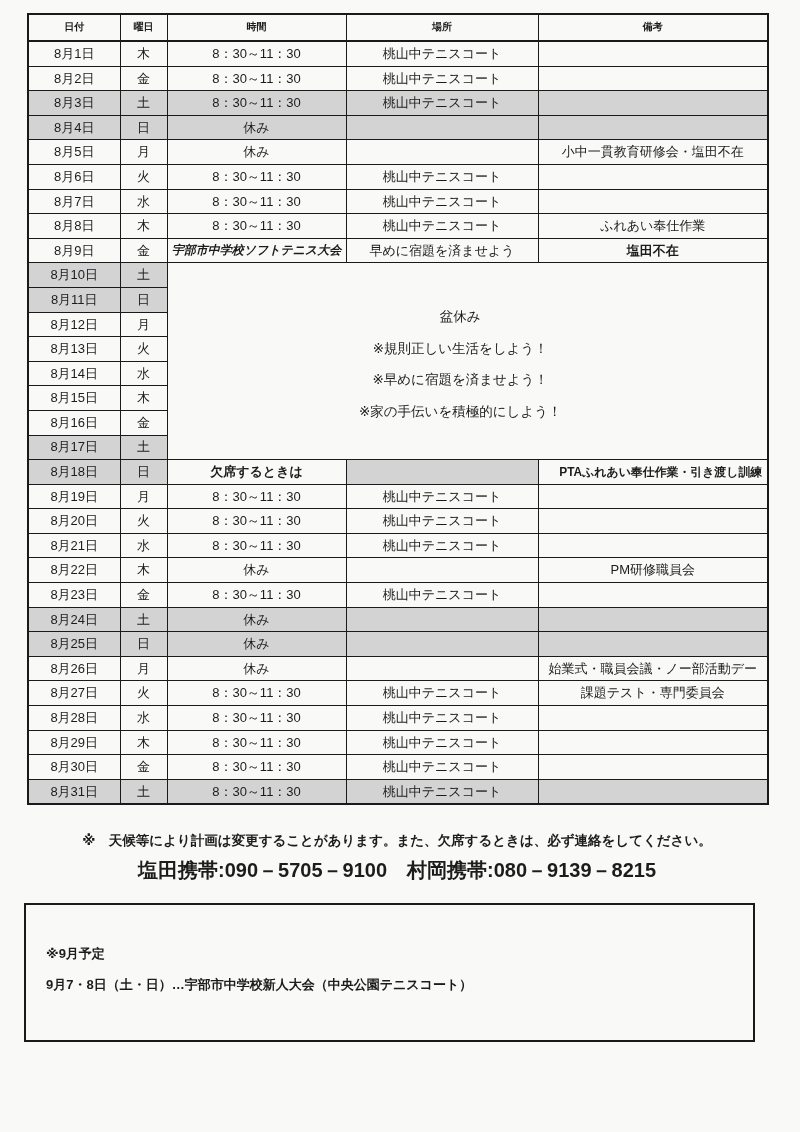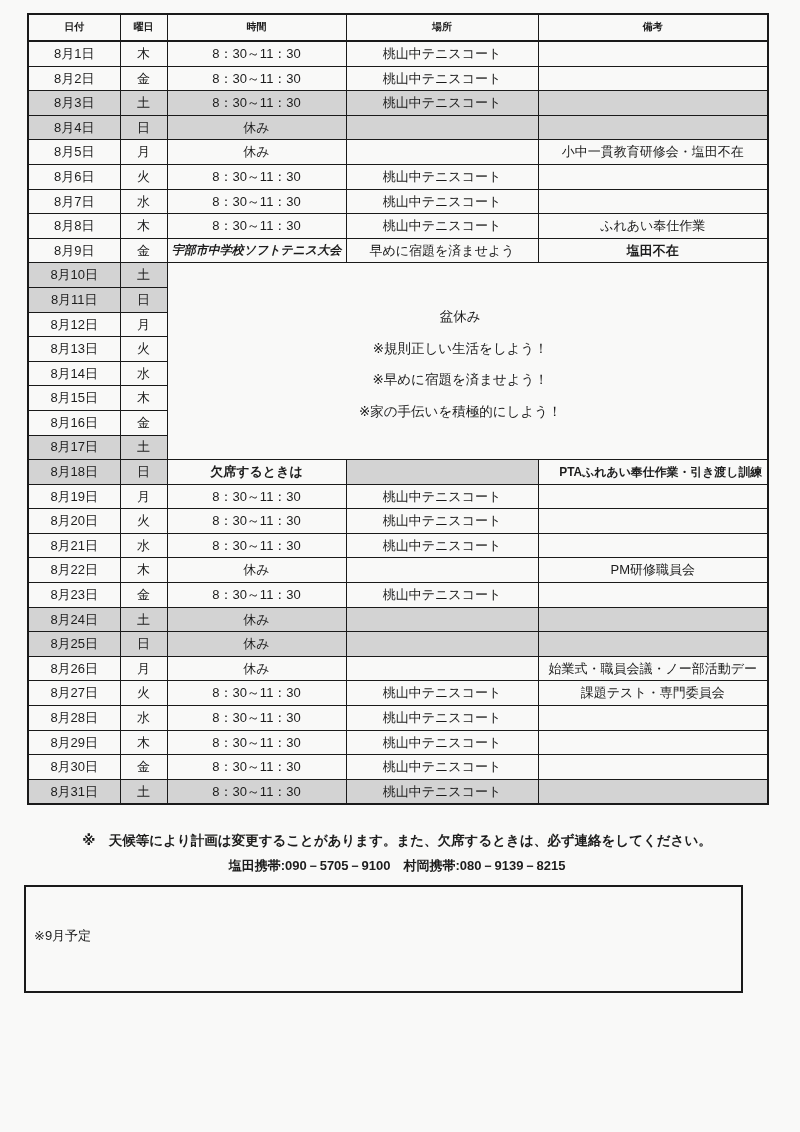--- a/index.html
+++ b/index.html
@@ -34,27 +34,27 @@
   td.shade{background:var(--shade);}
   td.bold{font-weight:bold;}
   td.bon{height:auto;vertical-align:middle;padding-right:14px;}
   td.bon div{line-height:25.4px;font-size:13.5px;margin-top:6px;}
   .foot-note{
     width:740px;margin:27px 0 0 27px;text-align:center;
     font-weight:bold;font-size:13.5px;
   }
   .foot-phone{
     width:740px;margin:7px 0 0 27px;text-align:center;
+    font-weight:bold;font-size:20px;
+  }
+  .sep-box{
+    margin:19px 0 0 24px;width:707px;
+    border:2px solid var(--line);
+    padding:40px 0 46px 20px;
     font-weight:bold;font-size:13px;
-  }
-  .sep-box{
-    margin:10px 0 0 24px;width:707px;
-    border:2px solid var(--line);
-    padding:40px 0 46px 8px;
-    font-weight:normal;font-size:13px;
   }
   .sep-box .line2{margin-top:13px;}
 </style>
 </head>
 <body>
 
 <div>
 
 
   <table class="schedule">
@@ -275,15 +275,16 @@
           <td class="c-note shade"></td>
         </tr>
       </tbody>
   </table>
 
   <div class="foot-note">※　天候等により計画は変更することがあります。また、欠席するときは、必ず連絡をしてください。</div>
   <div class="foot-phone">塩田携帯:090－5705－9100　村岡携帯:080－9139－8215</div>
 
   <div class="sep-box">
     <div class="line1">※9月予定</div>
+    <div class="line2">9月7・8日（土・日）…宇部市中学校新人大会（中央公園テニスコート）</div>
   </div>
 
 </div>
 
 </body></html>

